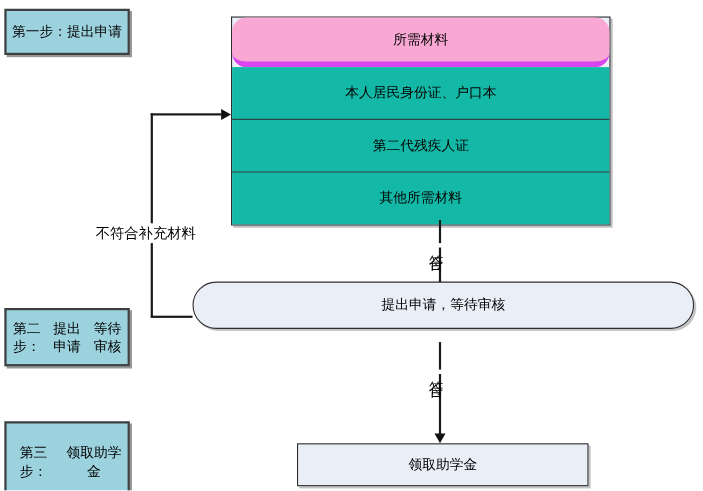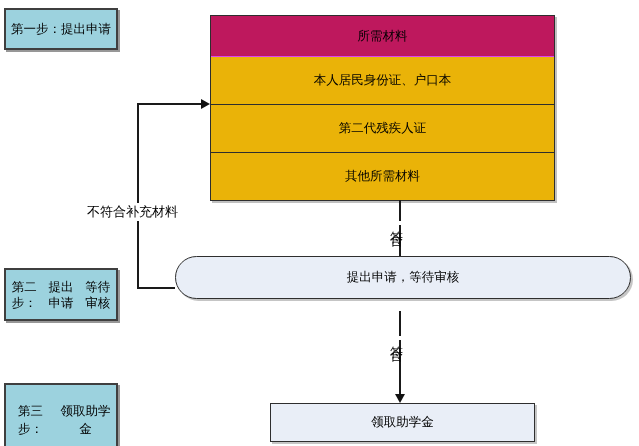--- a/index.html
+++ b/index.html
@@ -10,34 +10,34 @@
   }
   
   .step-box{
     position:absolute;left:4px;width:114px;box-sizing:border-box;
     background:#9CD2DE;border:2px solid #3f3f3f;
     box-shadow:2px 2px 0 rgba(125,125,125,.8);
     display:flex;flex-direction:row;justify-content:center;align-items:center;
     text-align:center;line-height:16px;
   }
   #step1{top:8px;height:42px;}
-  #step2{top:268px;height:53px;justify-content:space-between;}
+  #step2{top:280px;height:53px;justify-content:space-between;}
   #step3{top:383px;height:74px;line-height:18px;}
   
   .mat-table{
     position:absolute;left:210px;top:15px;width:345px;box-sizing:border-box;
     border:1px solid #2e2e2e;box-shadow:2px 2px 0 rgba(150,150,150,.6);
     background:#E9EEF7;
   }
   .mat-header{
-    height:40px;background:#be185d;border-bottom:1px solid #d946ef;
-    display:flex;align-items:center;justify-content:center;
+    height:40px;background:#f9a8d4;border-bottom:5px solid #d946ef;
+    display:flex;align-items:center;justify-content:center;border-radius:13px;
   }
   .mat-row{
-    height:47px;background:#eab308;border-bottom:1px solid #2e2e2e;
+    height:47px;background:#14b8a6;border-bottom:1px solid #2e2e2e;
     display:flex;align-items:center;justify-content:center;
   }
   .mat-row:last-child{border-bottom:none;}
   
   .apply-node{
     position:absolute;left:175px;top:256px;width:456px;height:43px;box-sizing:border-box;
     background:#E9EEF7;border:1px solid #2e2e2e;border-radius:22px;
     box-shadow:2px 2px 0 rgba(150,150,150,.55);
     display:flex;align-items:center;justify-content:center;
   }

